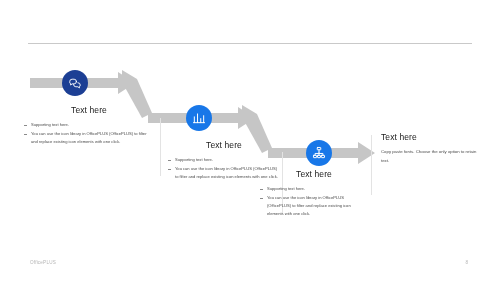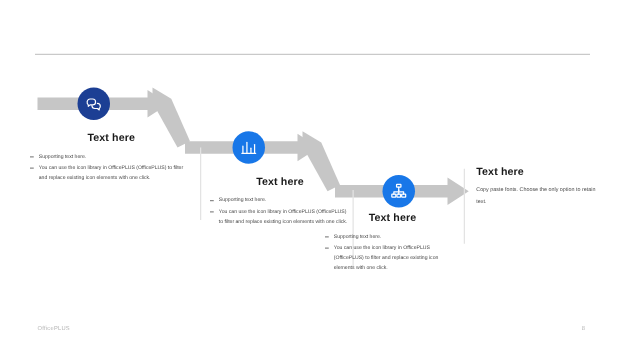--- a/index.html
+++ b/index.html
@@ -27,21 +27,21 @@
     border-radius: 50%;
     display: flex; align-items: center; justify-content: center;
     z-index: 5;
   }
   .icon-circle svg { width: 14px; height: 14px; display: block; }
 
   
   .block { position: absolute; }
   .block h3 {
     font-size: 8.5px;
-    font-weight: bold;
+    font-weight: normal;
     color: #1a1a1a;
     letter-spacing: .1px;
     margin-bottom: 6px;
     line-height: 1.1;
   }
   .block.centered h3 { text-align: center; }
   .bullets { list-style: none; }
   .bullets li {
     position: relative;
     font-size: 4.1px;

